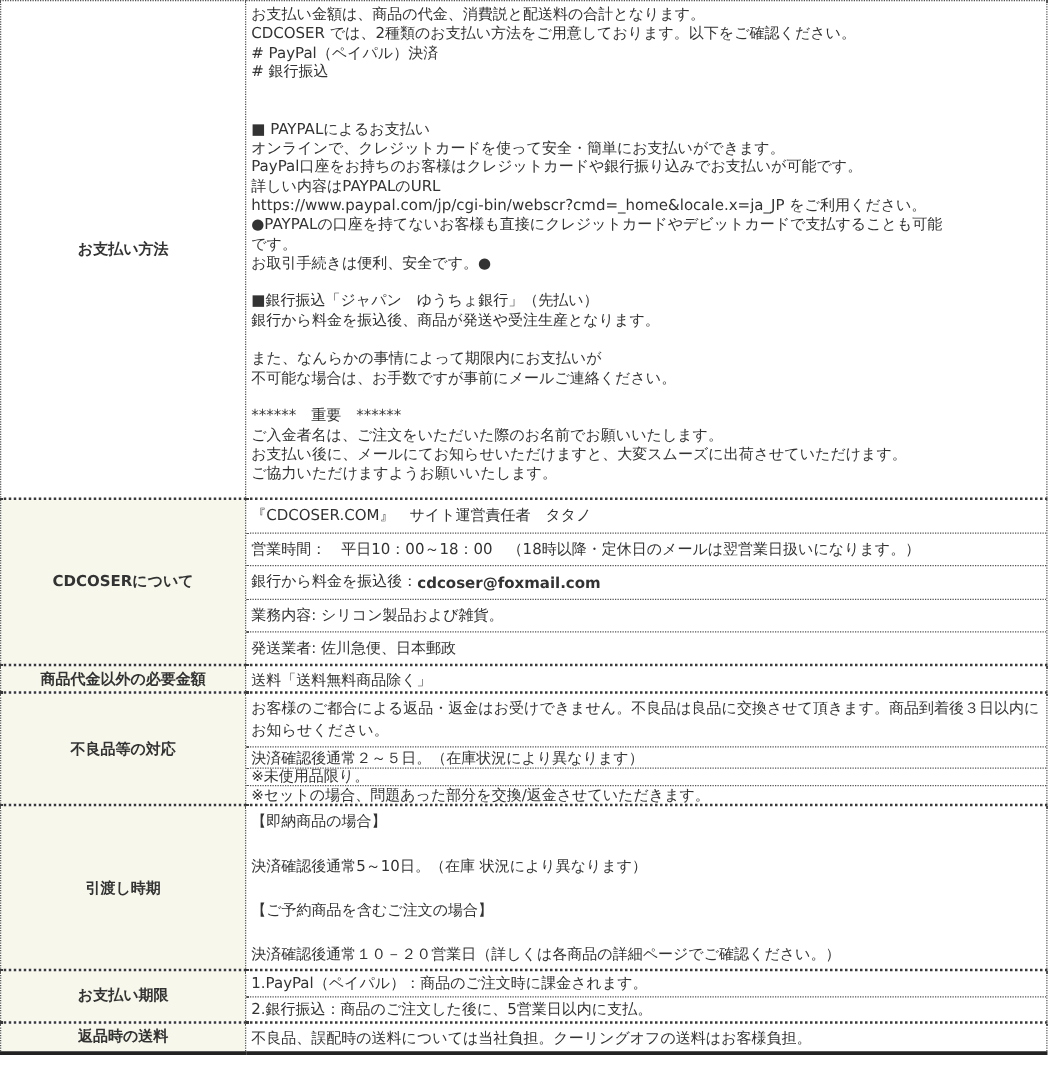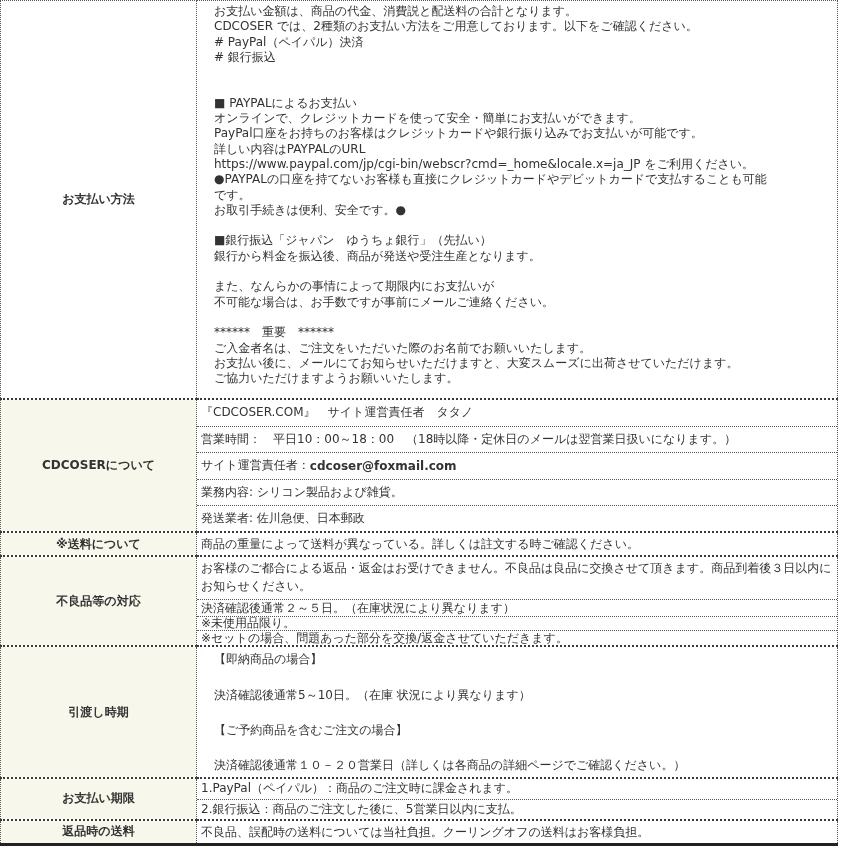--- a/index.html
+++ b/index.html
@@ -45,21 +45,21 @@
   
   tr.h398 { height: 398px; }
   tr.h132 { height: 132px; }
   tr.h21  { height: 21px; }
   tr.h24  { height: 24px; }
   tr.h88  { height: 88px; }
   tr.h125 { height: 125px; }
   tr.h40  { height: 40px; }
   tr.h20  { height: 20px; }
 
-  .pre { white-space: pre-wrap; word-break: break-all; margin-left: 13px; }
+  .pre { white-space: pre-wrap; word-break: break-all; }
   .pay-body {
     line-height: 15.3px;
     padding: 3px 4px 2px 4px;
   }
   .deliver-body {
     line-height: 17.6px;
     padding: 4px 4px 2px 4px;
   }
   .simple-body {
     line-height: 18px;
@@ -131,35 +131,35 @@
 ご協力いただけますようお願いいたします。</div>
       </td>
     </tr>
 
     <tr class="h132">
       <th class="hdr">CDCOSERについて</th>
       <td>
         <div class="sub about-sub">『CDCOSER.COM』　サイト運営責任者　タタノ</div>
         <div class="sub about-sub">営業時間：　平日10：00～18：00　（18時以降・定休日のメールは翌営業日扱いになります。）</div>
         <div class="sub about-sub">
-          <span>サイト運営責任者：</span>
+          <span>銀行から料金を振込後：</span>
             <b class="email">cdcoser@foxmail.com</b>
         </div>
         <div class="sub about-sub">業務内容: シリコン製品および雑貨。</div>
         <div class="sub about-sub">発送業者: 佐川急便、日本郵政</div>
       </td>
     </tr>
 
-
-    <tr class="h24">
-      <th class="hdr">※送料について</th>
+    <tr class="h21">
+      <th class="hdr">商品代金以外の必要金額</th>
       <td>
-        <div class="simple-body">商品の重量によって送料が異なっている。詳しくは註文する時ご確認ください。</div>
+        <div class="simple-body">送料「送料無料商品除く」</div>
       </td>
     </tr>
+
 
     <tr class="h88">
       <th class="hdr">不良品等の対応</th>
       <td>
         <div class="sub defect-0">お客様のご都合による返品・返金はお受けできません。不良品は良品に交換させて頂きます。商品到着後３日以内にお知らせください。</div>
         <div class="sub defect-1">決済確認後通常２～５日。（在庫状況により異なります）</div>
         <div class="sub defect-2">※未使用品限り。</div>
         <div class="sub defect-3">※セットの場合、問題あった部分を交換/返金させていただきます。</div>
       </td>
     </tr>

